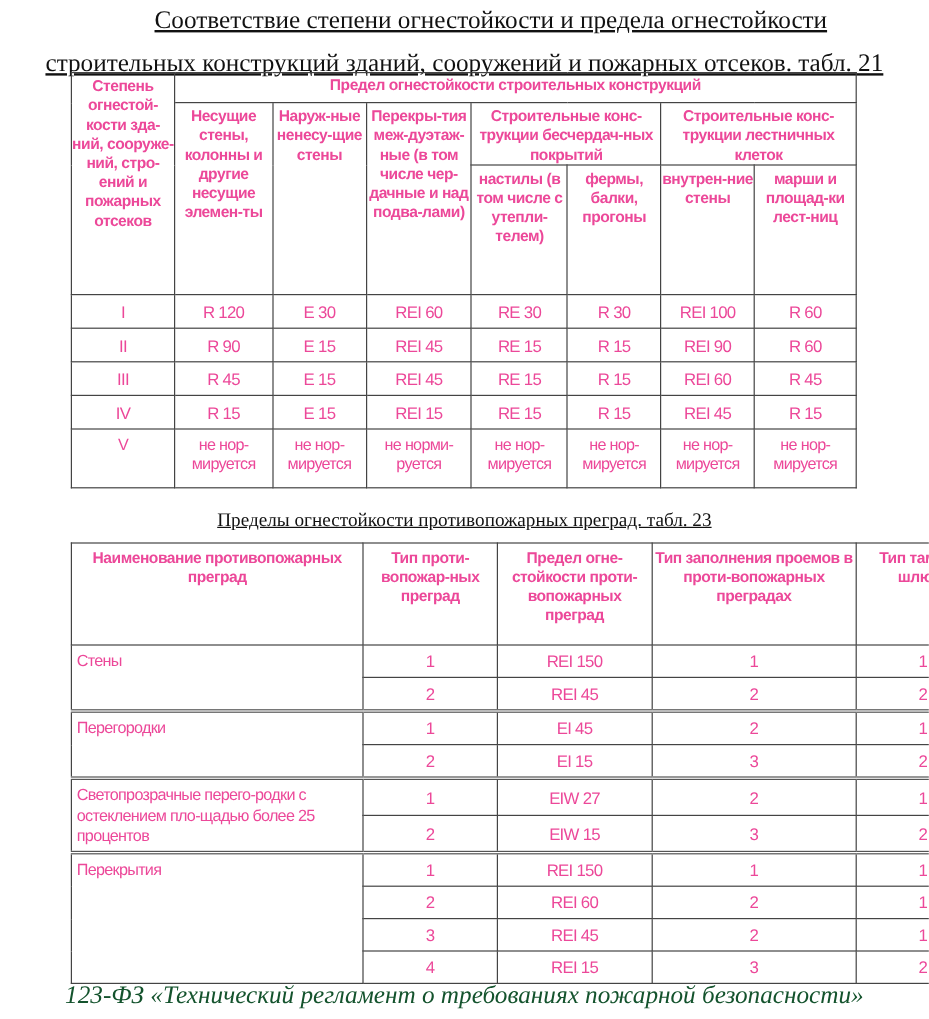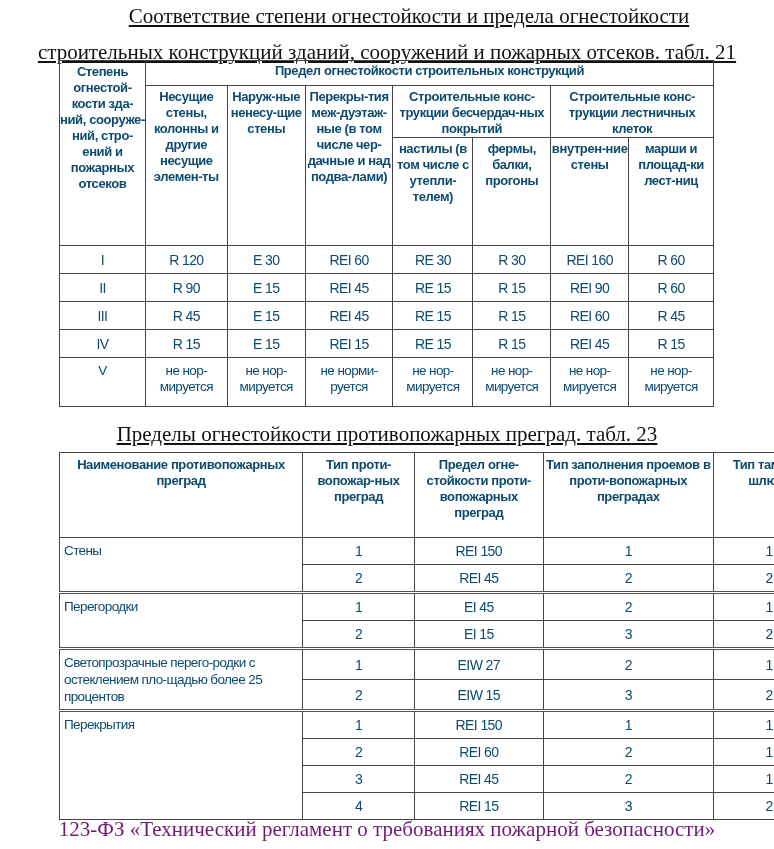--- a/index.html
+++ b/index.html
@@ -4,28 +4,28 @@
 <style>
   html, body { margin: 0; padding: 0; background: #ffffff; }
   body { width: 774px; height: 849px; position: relative; overflow: hidden; color: #111; }
   .title {
     position: absolute; left: 0; width: 774px; text-align: center;
     font-family: "Liberation Serif", serif; font-size: 21px; line-height: 26px;
     text-decoration: underline; color: #111;
   }
   #t21-title-1 { top: 3px; left: 22px; }
   #t21-title-2 { top: 39px; }
-  #t23-title { top: 421px; font-size: 21px; }
+  #t23-title { top: 421px; font-size: 16px; }
   .footer {
     position: absolute; left: 0; width: 774px; top: 816px; text-align: center;
-    font-family: "Liberation Serif", serif; font-size: 21px; line-height: 26px; color: #701a75;
+    font-family: "Liberation Serif", serif; font-size: 21px; line-height: 26px; color: #14532d; font-style: italic;
   }
   table {
     position: absolute; border-collapse: collapse;
-    font-family: "Liberation Sans", sans-serif; color: #0c4a6e;
+    font-family: "Liberation Sans", sans-serif; color: #ec4899;
   }
   td, th { border: 1.5px solid #444; padding: 0; text-align: center; }
   
   #t21 { left: 59px; top: 60px; width: 655px; font-size: 13px; letter-spacing: -0.4px; }
   #t21 th { font-weight: bold; line-height: 16px; vertical-align: top; padding-top: 3px; }
   #t21 td { font-size: 14px; height: 27px; letter-spacing: -0.6px; }
   #t21 tr.last td { height: 43px; font-size: 13.5px; line-height: 16px; vertical-align: top; padding-top: 5px; }
   #t21 th.h-main { height: 22px; padding-top: 2px; margin-left: 18px; }
   #t21 th.h-group { height: 46px; text-align: center; }
   #t21 th.h-sub { height: 104px; }
@@ -73,21 +73,21 @@
   </tr>
   </tbody>
     <tbody id="t21-body">
       <tr>
         <td>I</td>
         <td>R 120</td>
         <td>E 30</td>
         <td>REI 60</td>
         <td>RE 30</td>
         <td>R 30</td>
-        <td>REI 160</td>
+        <td>REI 100</td>
         <td>R 60</td>
       </tr>
       <tr>
         <td>II</td>
         <td>R 90</td>
         <td>E 15</td>
         <td>REI 45</td>
         <td>RE 15</td>
         <td>R 15</td>
         <td>REI 90</td>

